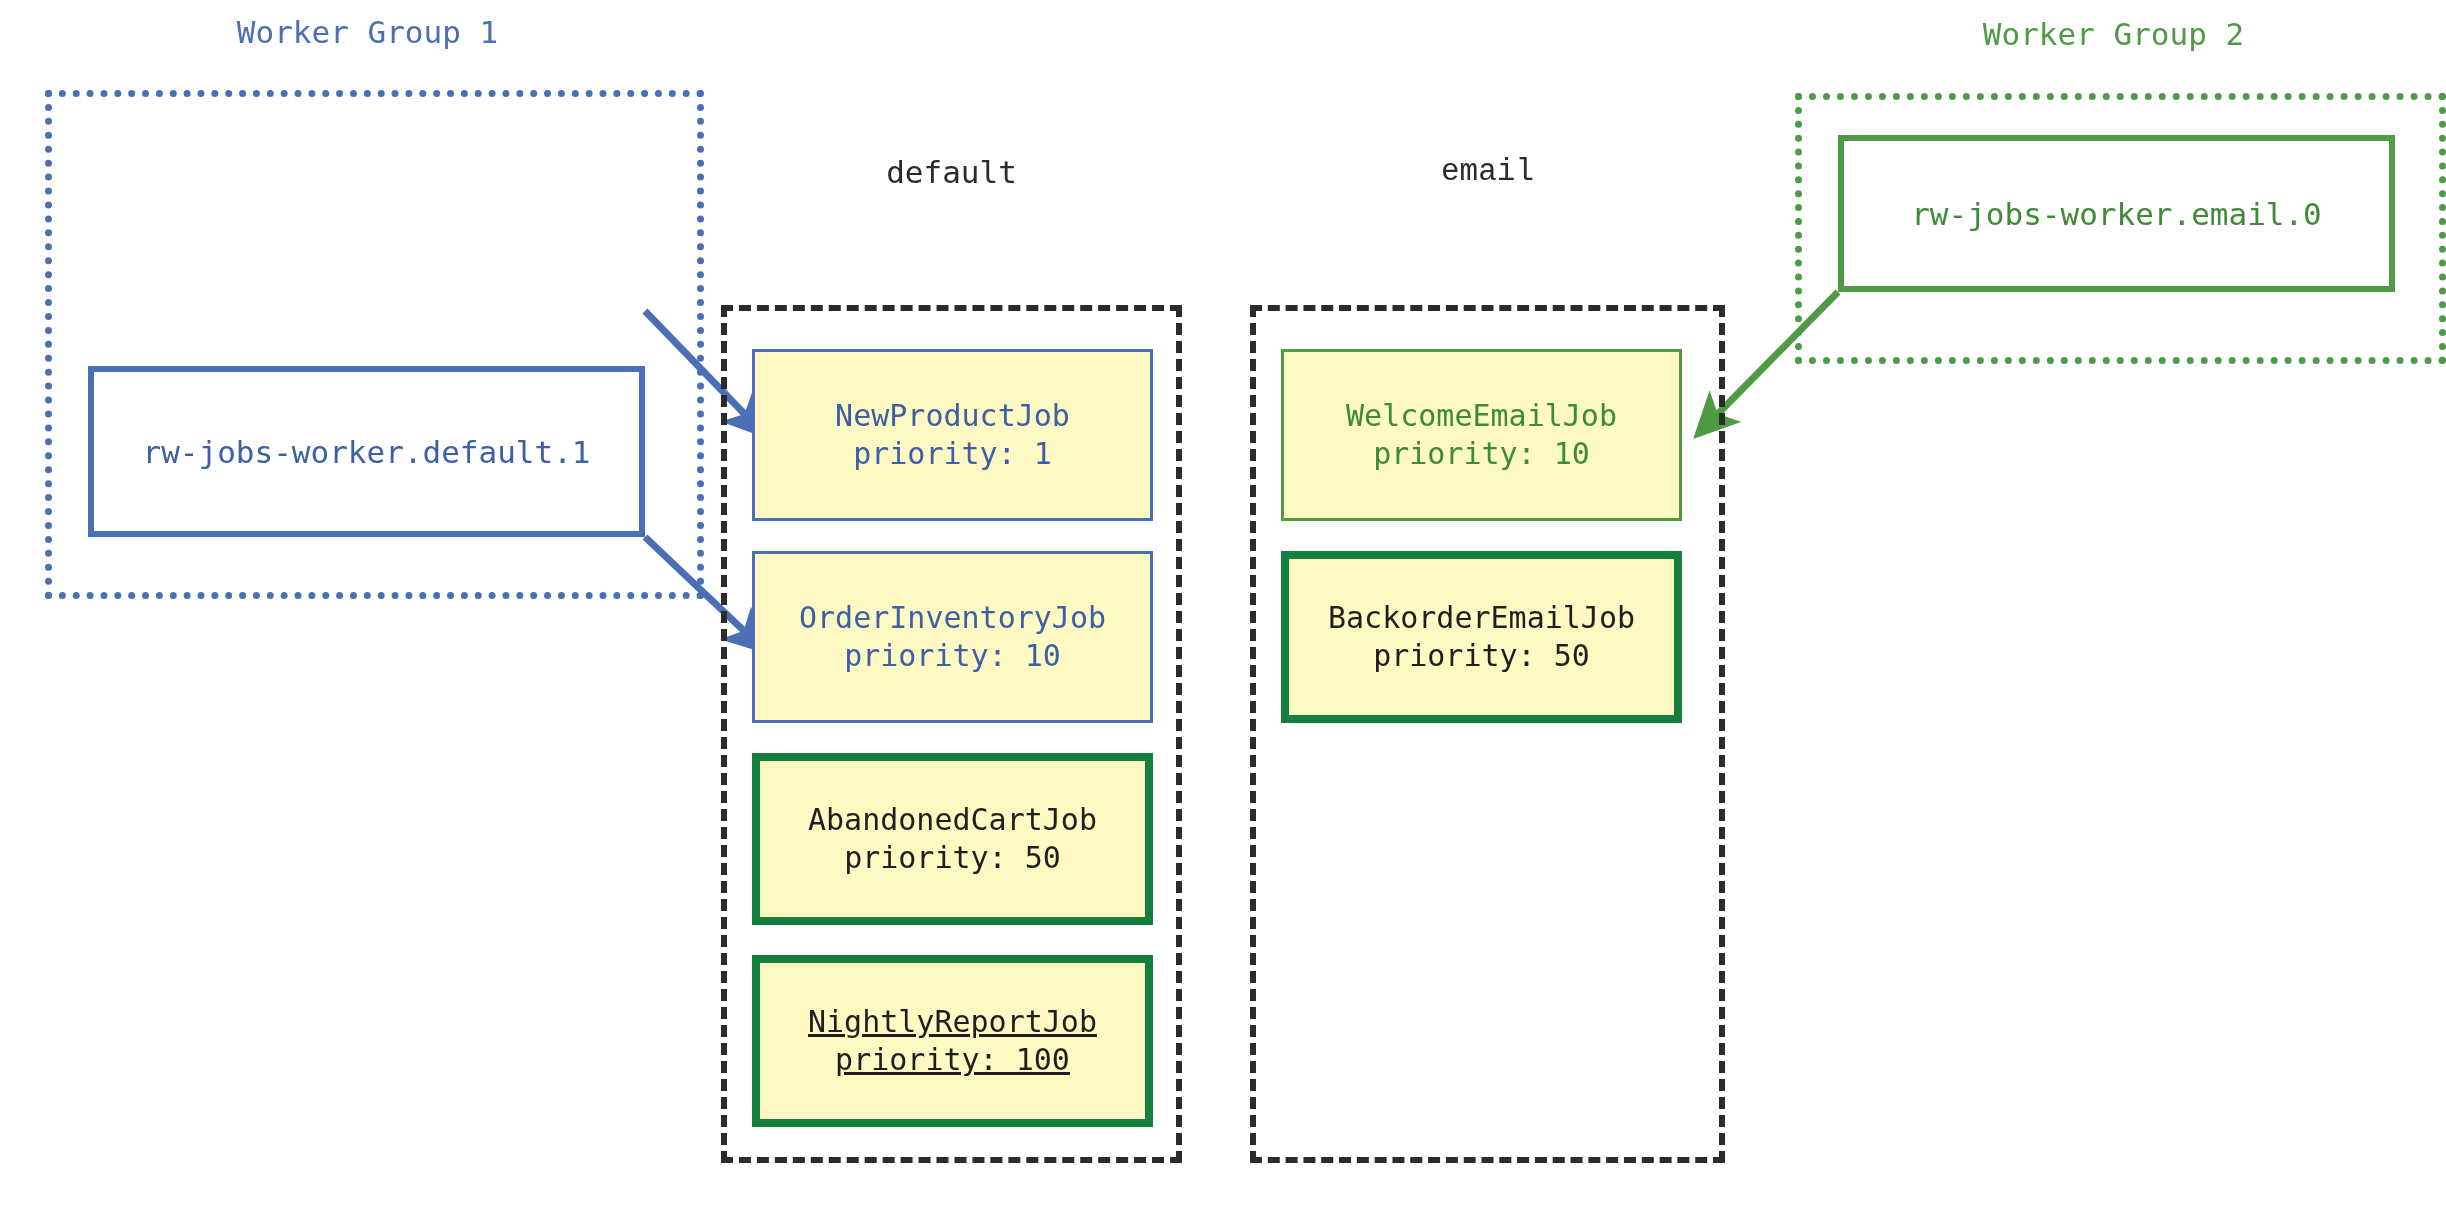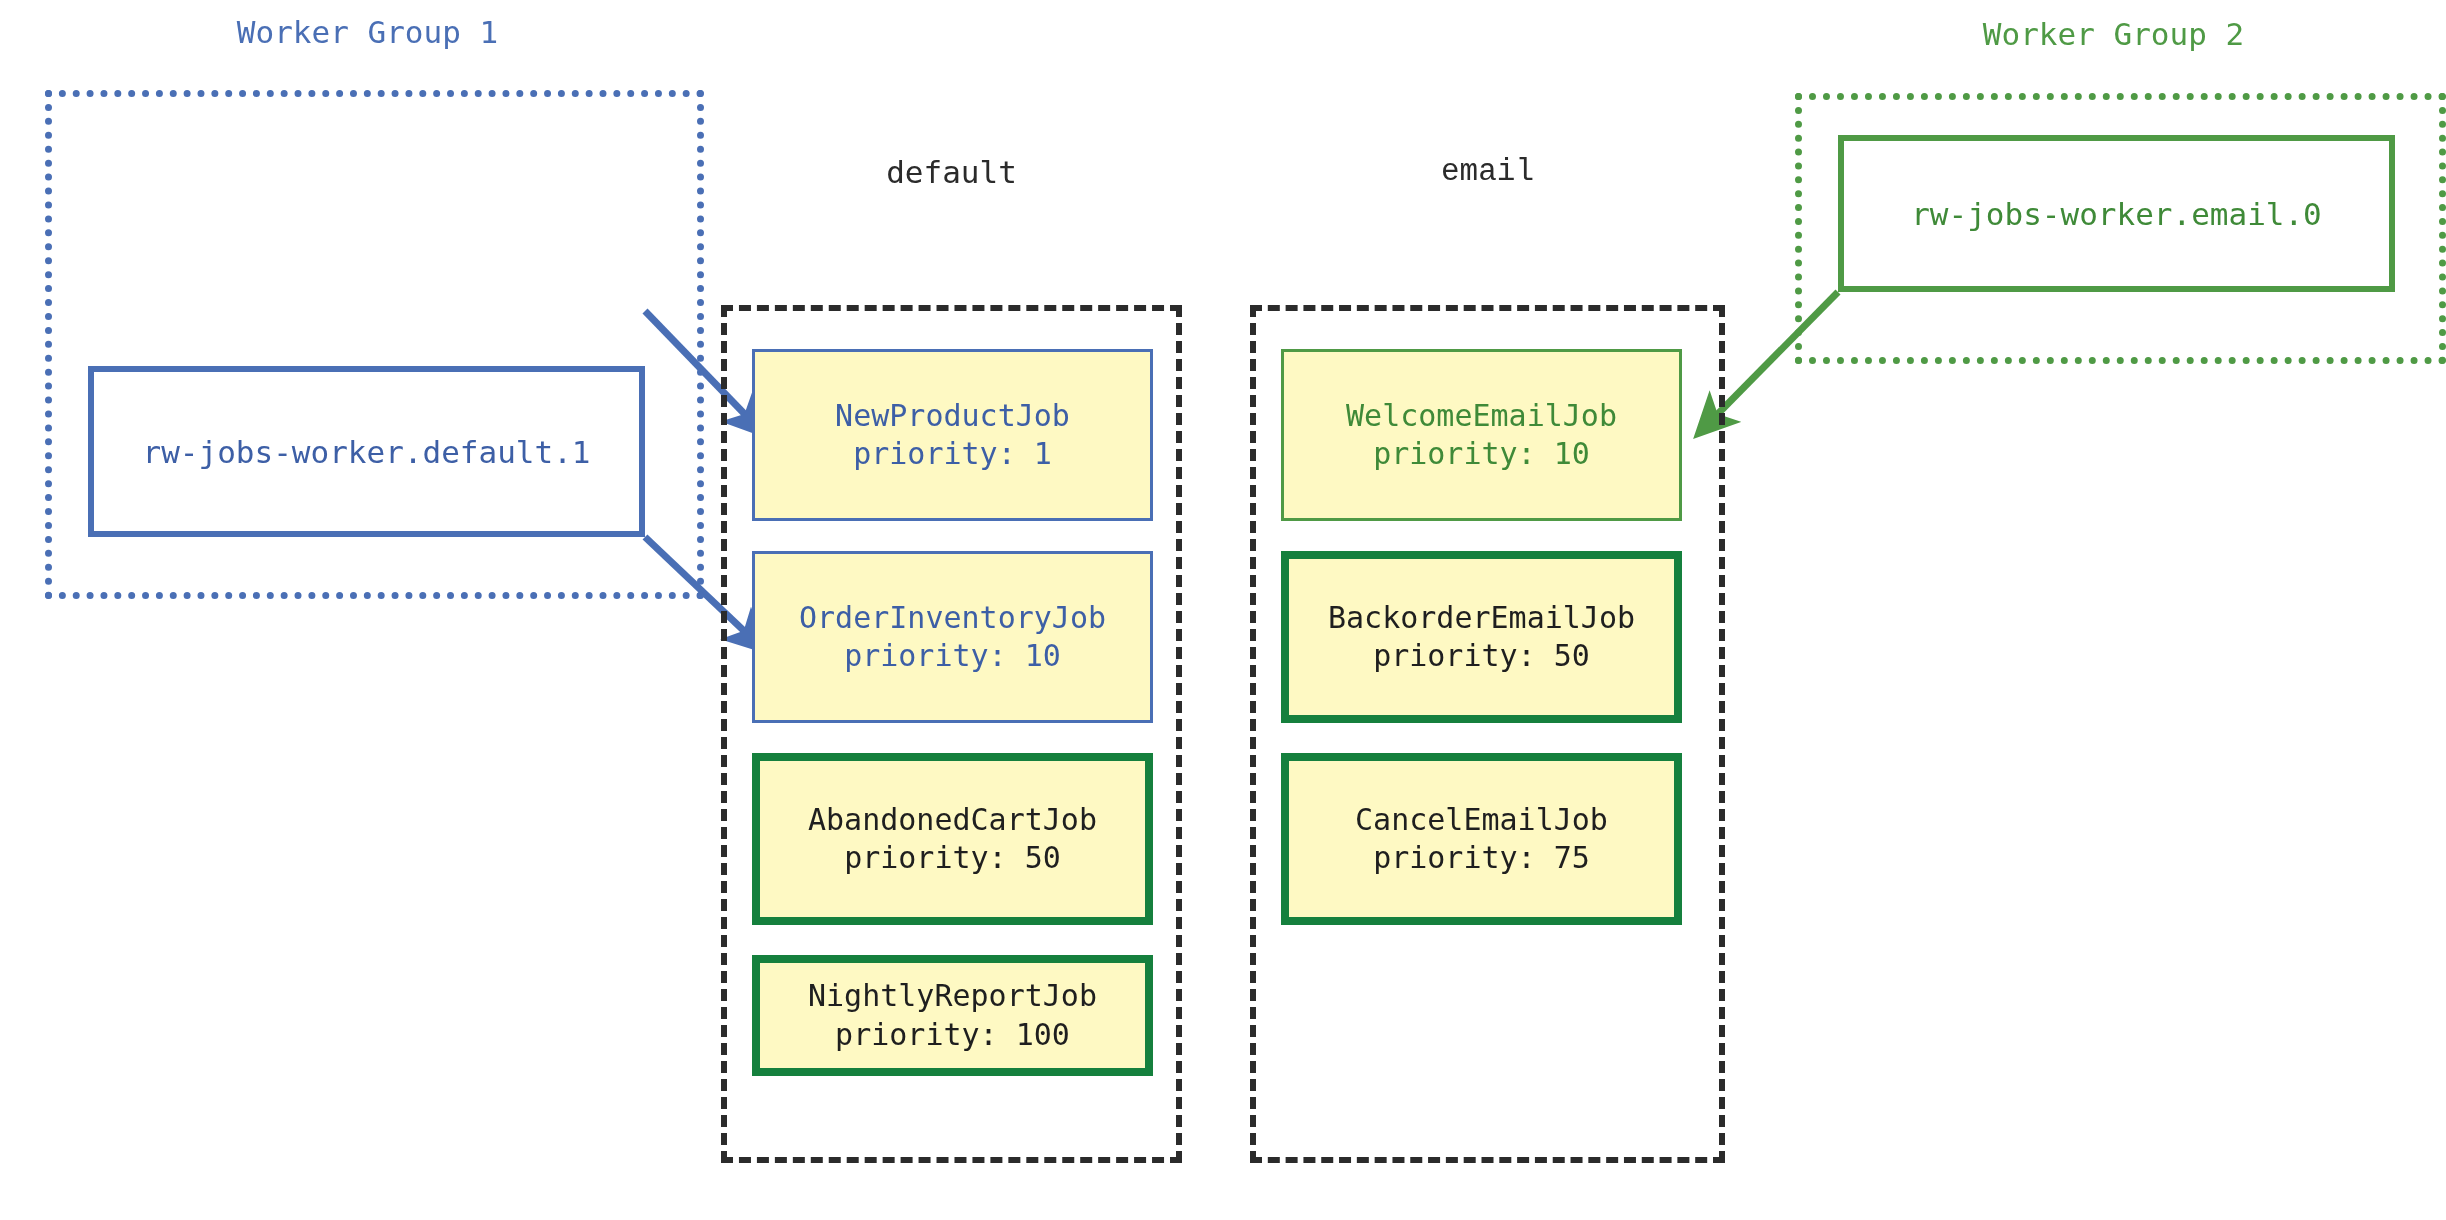--- a/index.html
+++ b/index.html
@@ -82,21 +82,21 @@
     white-space:nowrap;
   }
   .job-box.neutral{border:8px solid #15803d;color:#1f1f1f;}
   .job-box.blue{border:3px solid #4a6fb5;color:#3d5fa6;}
   .job-box.green{border:3px solid #4f9a45;color:#3f8a38;}
 
   
   #job-d0{left:752px;top:349px;width:401px;height:172px;}
   #job-d1{left:752px;top:551px;width:401px;height:172px;}
   #job-d2{left:752px;top:753px;width:401px;height:172px;}
-  #job-d3{left:752px;top:955px;width:401px;height:121px;}
+  #job-d3{left:752px;top:955px;width:401px;height:172px;text-decoration:underline;}
 
   
   #job-e0{left:1281px;top:349px;width:401px;height:172px;}
   #job-e1{left:1281px;top:551px;width:401px;height:172px;}
   #job-e2{left:1281px;top:753px;width:401px;height:172px;}
 
   
   #arrow-layer{
     position:absolute;left:0;top:0;width:2446px;height:1220px;
     pointer-events:none;
@@ -172,18 +172,14 @@
   <div class="job-box green" id="job-e0">
     <span>WelcomeEmailJob</span>
     <span>priority: 10</span>
   </div>
 
   <div class="job-box neutral" id="job-e1">
     <span>BackorderEmailJob</span>
     <span>priority: 50</span>
   </div>
 
-  <div class="job-box neutral" id="job-e2">
-    <span>CancelEmailJob</span>
-    <span>priority: 75</span>
-  </div>
 
 </div>
 
 </body></html>

